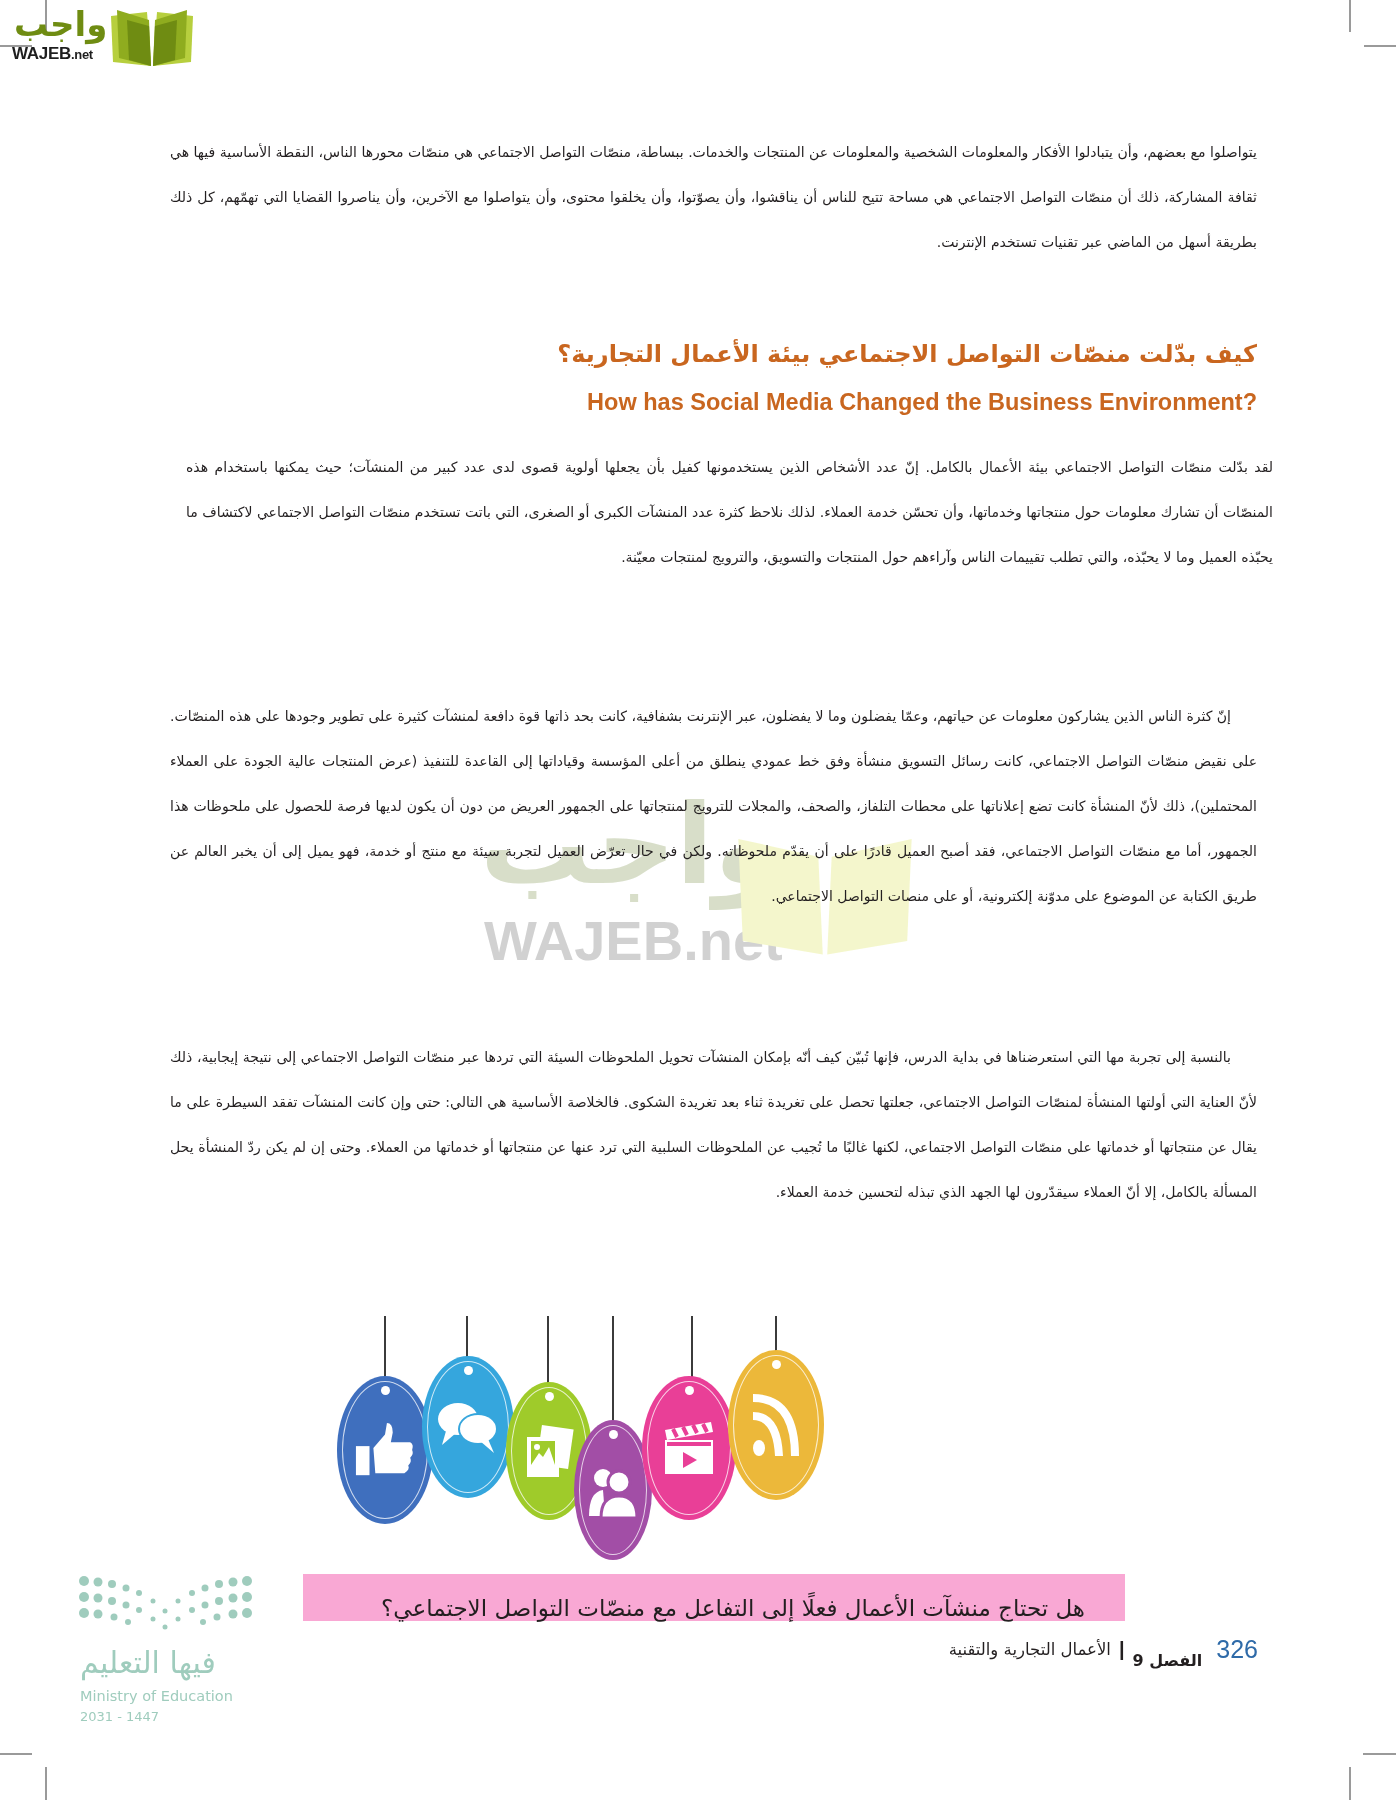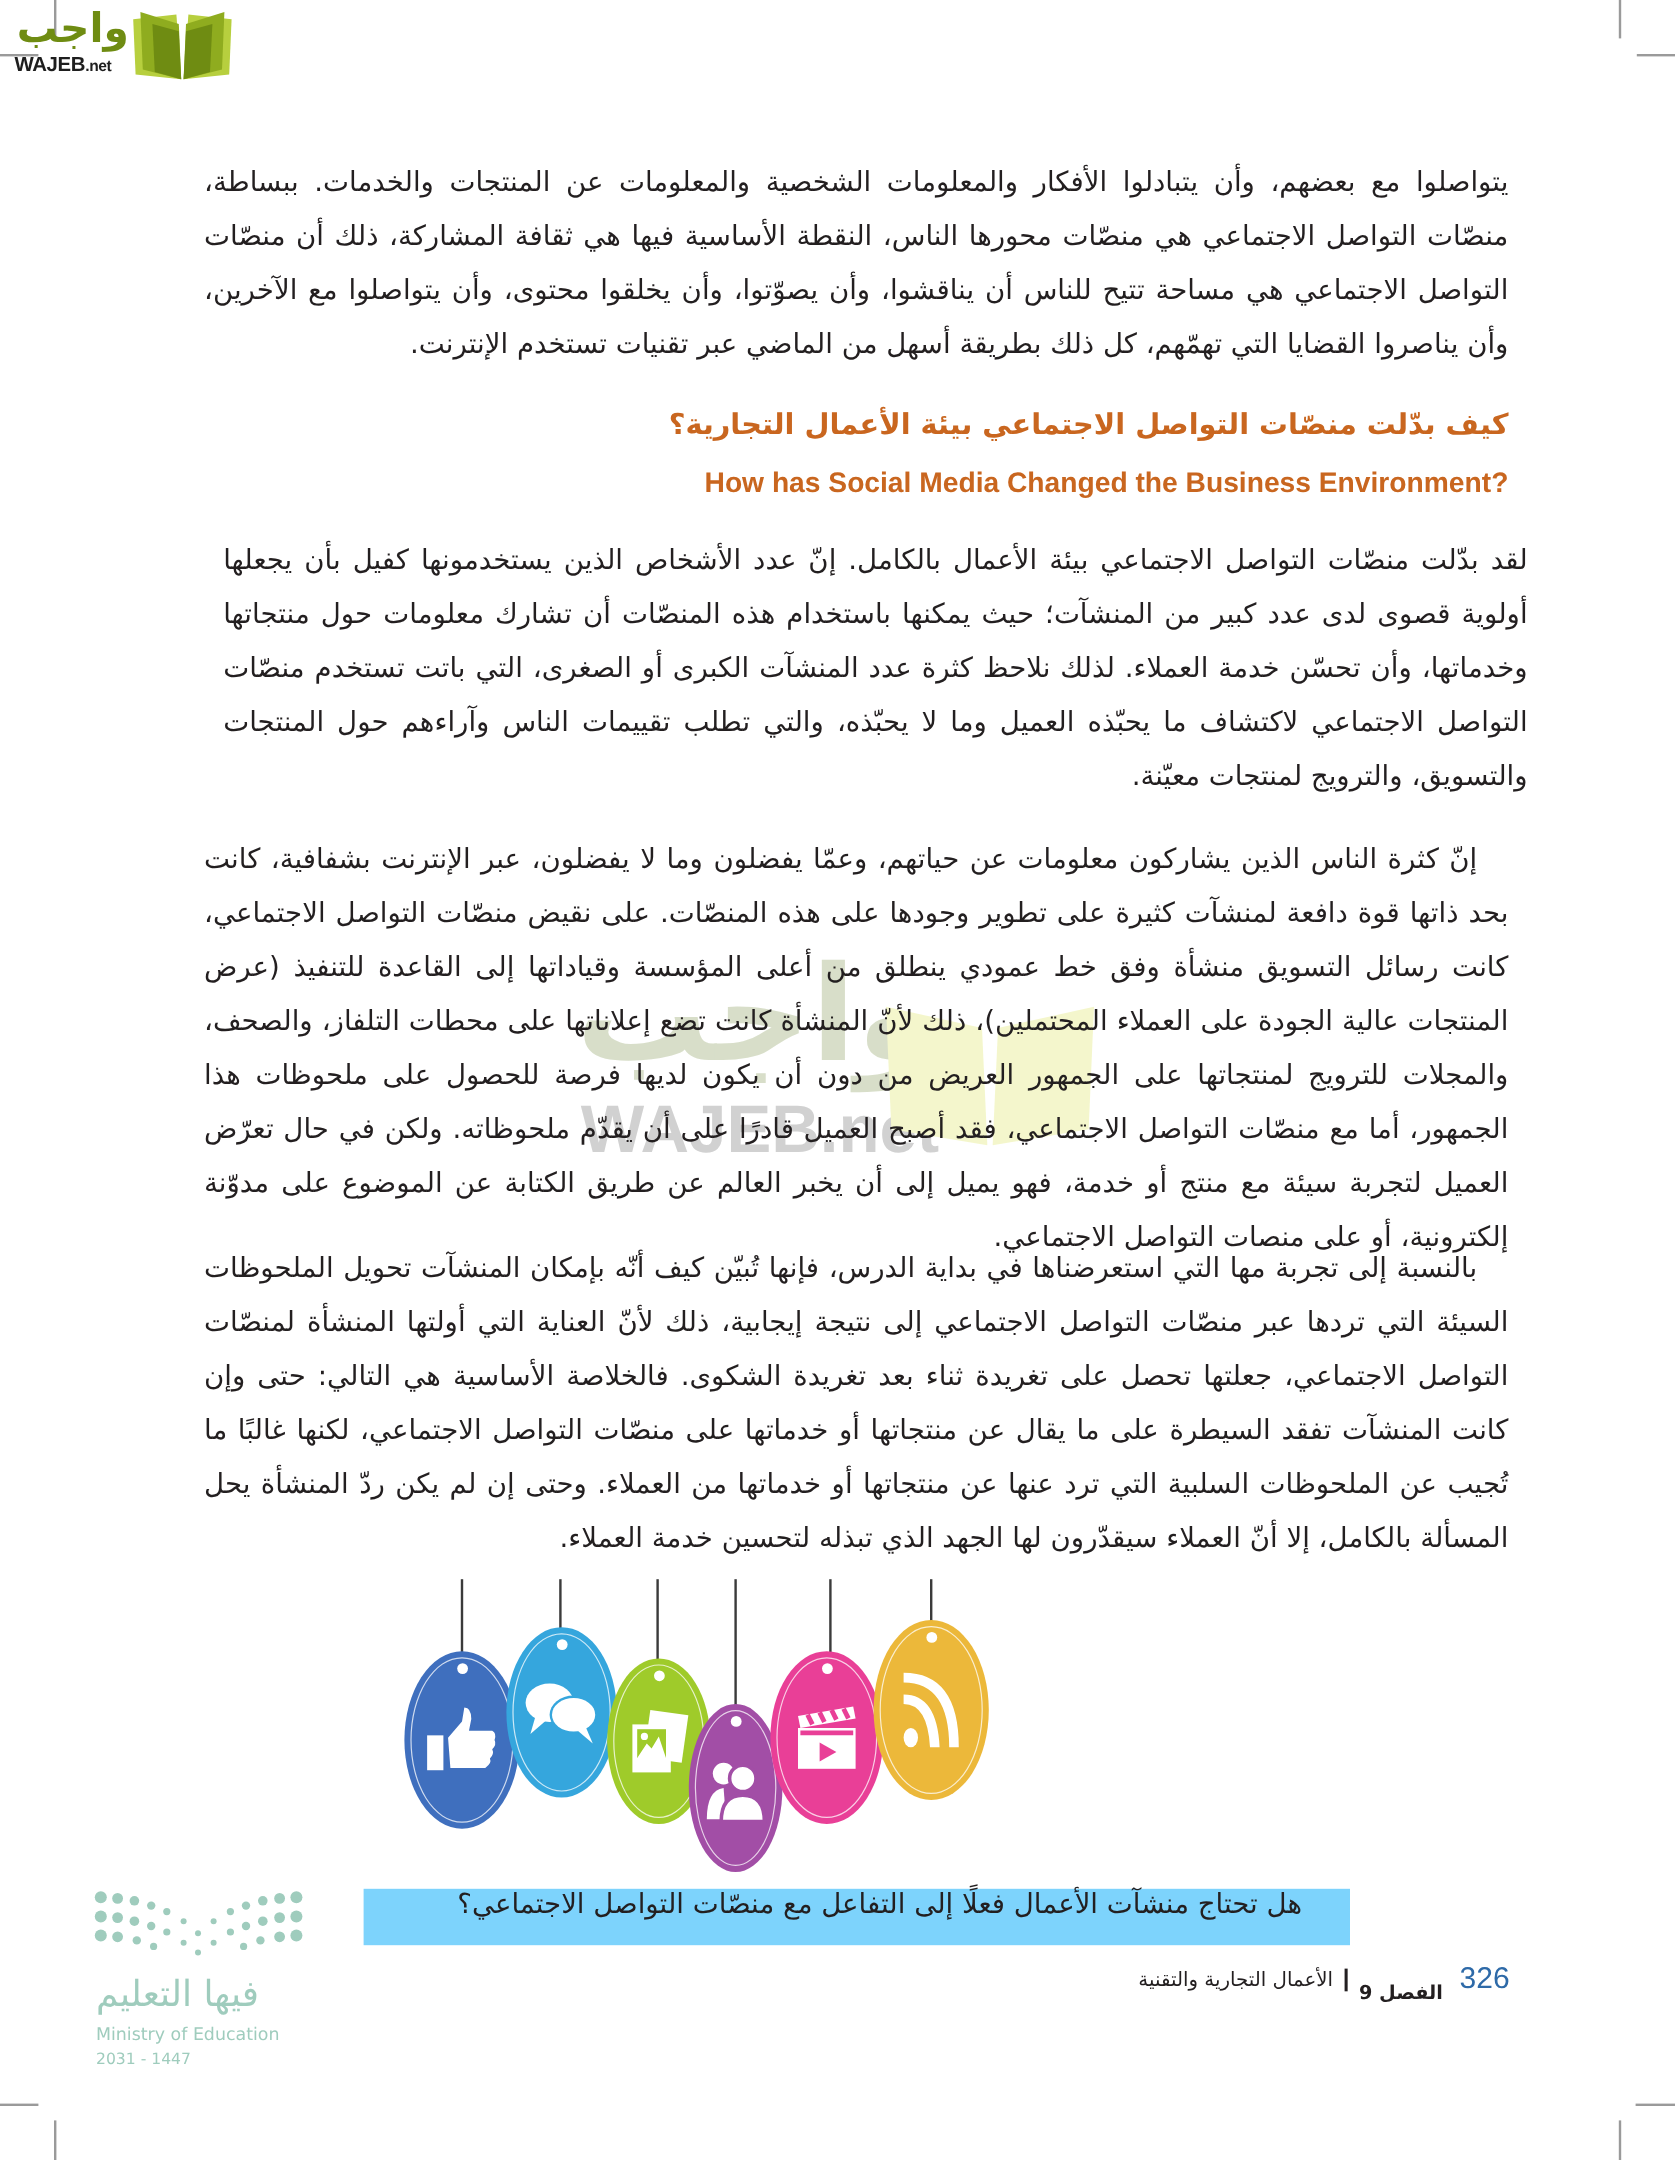--- a/index.html
+++ b/index.html
@@ -24,39 +24,39 @@
     .logo-en small { font-size: 13px; }
     .logo-book { position: absolute; left: 97px; top: 2px; width: 90px; height: 62px; }
 
     
     .watermark { position: absolute; left: 480px; top: 780px; width: 460px; height: 210px; opacity: 0.38; pointer-events: none; }
     .wm-ar { position: absolute; left: 0; top: 0; font-weight: bold; font-size: 110px; color: #9aab73; line-height: 130px; direction: rtl; }
     .wm-en { position: absolute; left: 4px; top: 128px; font-family: "Liberation Sans", sans-serif; font-weight: bold; font-size: 56px; color: #888; }
     .wm-book { position: absolute; left: 245px; top: 20px; width: 200px; height: 180px; }
 
     
-    .text-block { position: absolute; left: 170px; width: 1087px; direction: rtl; text-align: justify; text-align-last: right; font-family: "DejaVu Sans", sans-serif; font-size: 23px; line-height: 45px; color: #231f20; }
+    .text-block { position: absolute; left: 170px; width: 1087px; direction: rtl; text-align: justify; text-align-last: right; font-family: "DejaVu Sans", sans-serif; font-size: 14px; line-height: 45px; color: #231f20; }
     .p1 { top: 130px; }
     .p2 { top: 445px; margin-left: 16px; }
     .p3 { top: 694px; text-indent: 26px; }
     .p4 { top: 1035px; text-indent: 26px; }
 
     .heading-ar { position: absolute; right: 139px; top: 334px; direction: rtl; font-family: "DejaVu Sans", sans-serif; font-weight: bold; font-size: 24px; color: #c9661f; line-height: 40px; white-space: nowrap; }
     .heading-en { position: absolute; right: 139px; top: 382px; font-family: "Liberation Sans", sans-serif; font-weight: bold; font-size: 23.5px; color: #c9661f; line-height: 40px; white-space: nowrap; }
 
     
     .tags { position: absolute; left: 330px; top: 1300px; width: 800px; height: 270px; }
     .string { position: absolute; width: 2px; background: #3b3b3b; }
     .tag { position: absolute; border-radius: 50%; display: flex; align-items: center; justify-content: center; box-shadow: inset 0 0 0 4px rgba(255,255,255,0.0); }
     .tag::before { content: ""; position: absolute; inset: 5px; border-radius: 50%; border: 1.5px solid rgba(255,255,255,0.75); }
     .tag .hole { position: absolute; top: 10px; left: 50%; width: 9px; height: 9px; margin-left: -4.5px; border-radius: 50%; background: #fff; }
     .tag svg { position: relative; }
 
     
-    .question { position: absolute; left: 303px; top: 1574px; width: 822px; height: 47px; background: #7dd3fc; direction: rtl; padding-right: 40px; display: flex; align-items: flex-start; }
+    .question { position: absolute; left: 303px; top: 1574px; width: 822px; height: 47px; background: #f9a8d4; direction: rtl; padding-right: 40px; display: flex; align-items: flex-end; }
     .question span { font-family: "DejaVu Sans", sans-serif; font-size: 23px; color: #231f20; }
 
     
     .footer { position: absolute; right: 138px; top: 1628px; direction: rtl; display: flex; align-items: center; gap: 8px; white-space: nowrap; }
     .page-num { font-family: "Liberation Sans", sans-serif; font-size: 25px; color: #2e6aa8; margin-left: 6px; }
     .chapter { font-family: "DejaVu Sans", sans-serif; font-weight: bold; font-size: 16px; color: #231f20; margin-top: 23px; }
     .sep { font-family: "Liberation Sans", sans-serif; font-weight: bold; font-size: 20px; color: #231f20; }
     .chapter-title { font-family: "DejaVu Sans", sans-serif; font-size: 16.5px; color: #231f20; margin-left: 37px; }
 
     

